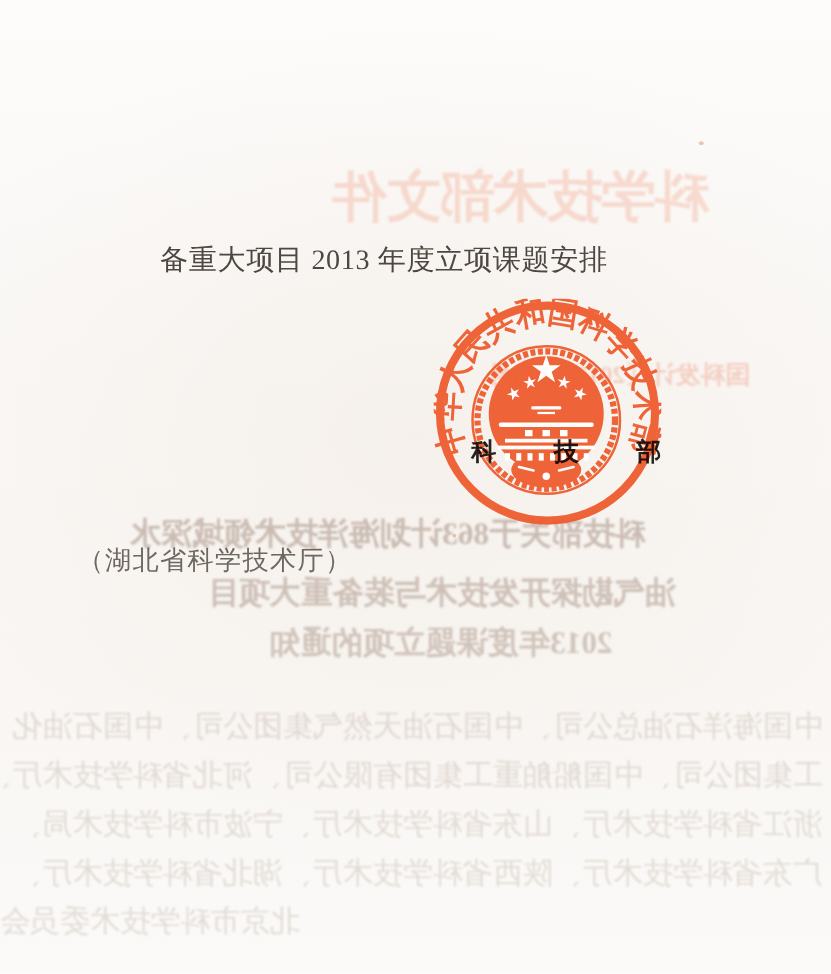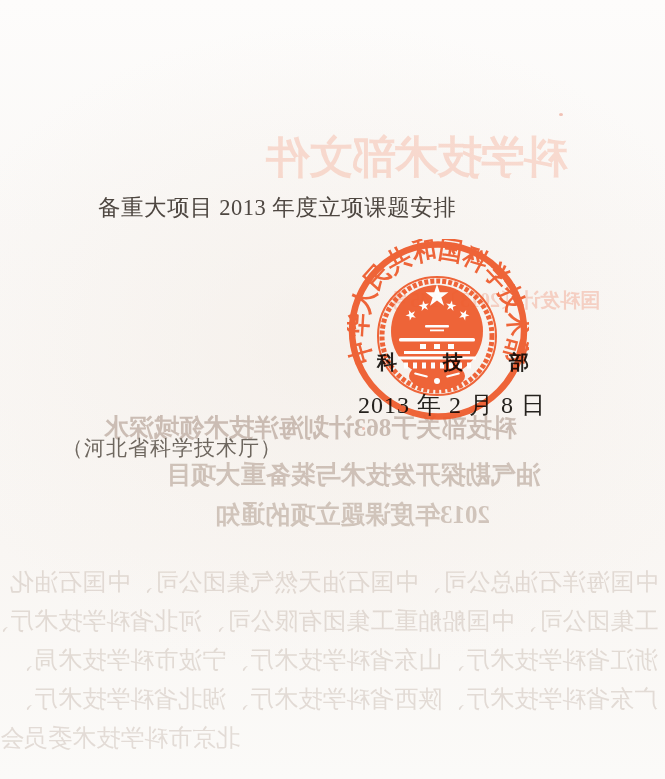--- a/index.html
+++ b/index.html
@@ -11,21 +11,21 @@
   .page{
     position:relative;width:665px;height:779px;
     background:
       radial-gradient(ellipse 90% 60% at 50% 45%, rgba(242,235,228,.55), rgba(242,235,228,0) 70%),
       linear-gradient(#fdfcfb,#faf8f6 30%,#f9f6f3 70%,#fbfaf8);
   }
   .abs{position:absolute;line-height:1;white-space:nowrap;}
   
   .body-line{left:26px;top:82px;font-size:23px;letter-spacing:1.5px;color:#6e6760;}
   .attach1{left:59px;top:152px;font-size:22.5px;letter-spacing:.5px;color:#4e4741;}
-  .attach2{left:98px;top:197px;font-size:22.5px;letter-spacing:.5px;color:#4e4741;}
+  .attach2{left:128px;top:197px;font-size:22.5px;letter-spacing:.5px;color:#4e4741;}
   .agency{left:377px;top:352px;font-size:20px;letter-spacing:46px;color:#26231f;
           z-index:6;mix-blend-mode:multiply;font-weight:bold;}
   .sigdate{left:358px;top:393px;font-size:24px;letter-spacing:1px;color:#26231f;
           z-index:6;mix-blend-mode:multiply;}
   .disclosure{left:62px;top:438px;font-size:21px;letter-spacing:1px;color:#6e675f;}
   
   .ghost{transform:scaleX(-1);filter:blur(.7px);text-align:center;font-weight:bold;}
   .g-letterhead{left:287px;top:136px;width:280px;font-size:44px;letter-spacing:-1px;
                 color:rgba(238,100,55,.20);z-index:1;}
   .g-docnum{left:330px;top:290px;width:330px;font-size:20px;
@@ -104,19 +104,18 @@
         <rect x="458" y="362.5" width="4" height="6"></rect>
           <rect x="467" y="362.5" width="4" height="6"></rect>
         <circle cx="437" cy="381" r="3"></circle>
         <rect x="414" y="374" width="14" height="2" rx="1" transform="rotate(14 421 375)"></rect>
         <rect x="446" y="374" width="14" height="2" rx="1" transform="rotate(-14 453 375)"></rect>
       </g>
     </g>
   </svg>
 
   <div class="abs agency">科技部</div>
-  <div class="abs sigdate">2013 年 2 月 8 日</div>
 
-  <div class="abs disclosure">（河北省科学技术厅）</div>
+  <div class="abs disclosure">（湖北省科学技术厅）</div>
 
   <span class="speck speck1"></span>
   <span class="speck speck2"></span>
 </div>
 
 </body></html>

